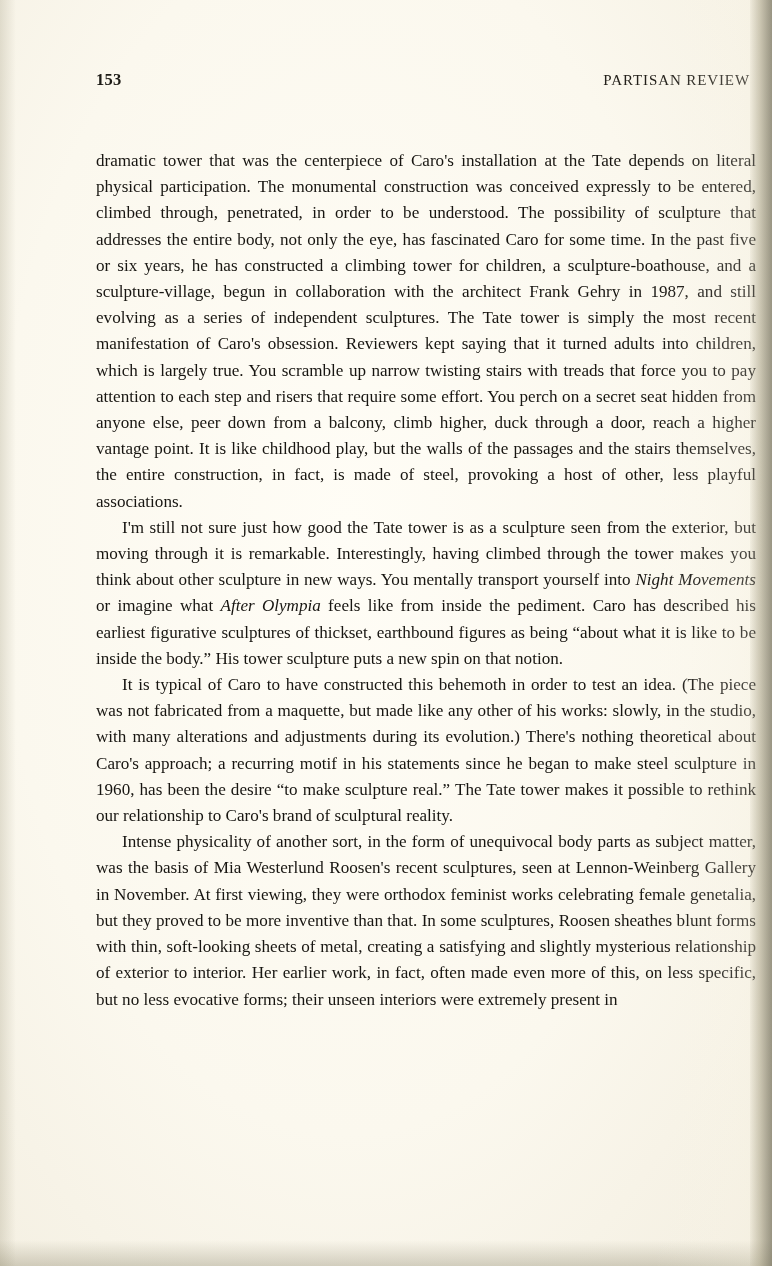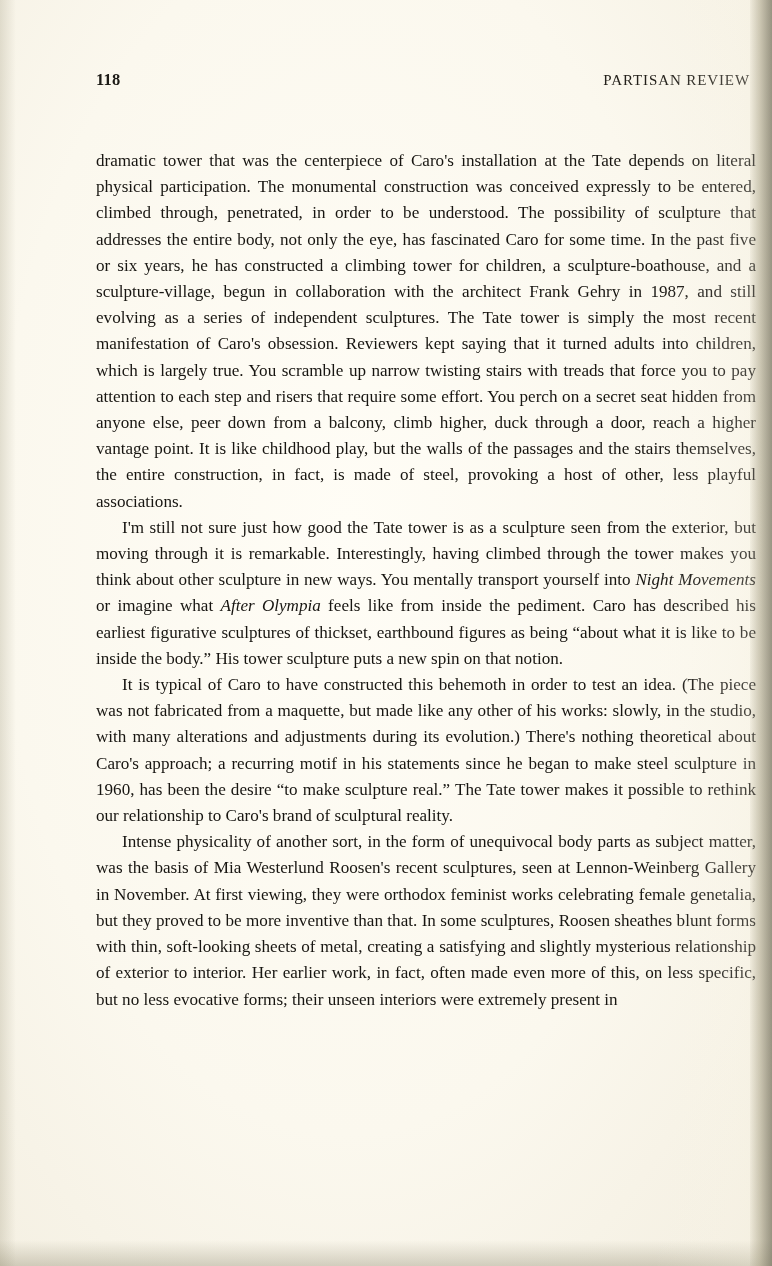--- a/index.html
+++ b/index.html
@@ -117,21 +117,21 @@
   }
 </style>
 </head>
 <body>
 
 <div class="page">
   <div class="paper-tint"></div>
 
   <div class="content">
     <div class="running-head">
-      <div class="folio">118</div>
+      <div class="folio">153</div>
       <div class="journal-title">PARTISAN REVIEW</div>
     </div>
 
     <div class="body-text" id="body-text">
         <p class=""><span>dramatic tower that was the centerpiece of Caro's installation at the Tate depends on literal physical participation. The monumental construction was conceived expressly to be entered, climbed through, penetrated, in order to be understood. The possibility of sculpture that addresses the entire body, not only the eye, has fascinated Caro for some time. In the past five or six years, he has constructed a climbing tower for children, a sculpture-boathouse, and a sculpture-village, begun in collaboration with the architect Frank Gehry in 1987, and still evolving as a series of independent sculptures. The Tate tower is simply the most recent manifestation of Caro's obsession. Reviewers kept saying that it turned adults into children, which is largely true. You scramble up narrow twisting stairs with treads that force you to pay attention to each step and risers that require some effort. You perch on a secret seat hidden from anyone else, peer down from a balcony, climb higher, duck through a door, reach a higher vantage point. It is like childhood play, but the walls of the passages and the stairs themselves, the entire construction, in fact, is made of steel, provoking a host of other, less playful associations.</span></p>
         <p class="indent"><span>I'm still not sure just how good the Tate tower is as a sculpture seen from the exterior, but moving through it is remarkable. Interestingly, having climbed through the tower makes you think about other sculpture in new ways. You mentally transport yourself into </span><i>Night Movements</i><span> or imagine what </span><i>After Olympia</i><span> feels like from inside the pediment. Caro has described his earliest figurative sculptures of thickset, earthbound figures as being “about what it is like to be inside the body.” His tower sculpture puts a new spin on that notion.</span></p>
         <p class="indent"><span>It is typical of Caro to have constructed this behemoth in order to test an idea. (The piece was not fabricated from a maquette, but made like any other of his works: slowly, in the studio, with many alterations and adjustments during its evolution.) There's nothing theoretical about Caro's approach; a recurring motif in his statements since he began to make steel sculpture in 1960, has been the desire “to make sculpture real.” The Tate tower makes it possible to rethink our relationship to Caro's brand of sculptural reality.</span></p>
         <p class="indent"><span>Intense physicality of another sort, in the form of unequivocal body parts as subject matter, was the basis of Mia Westerlund Roosen's recent sculptures, seen at Lennon-Weinberg Gallery in November. At first viewing, they were orthodox feminist works celebrating female genetalia, but they proved to be more inventive than that. In some sculptures, Roosen sheathes blunt forms with thin, soft-looking sheets of metal, creating a satisfying and slightly mysterious relationship of exterior to interior. Her earlier work, in fact, often made even more of this, on less specific, but no less evocative forms; their unseen interiors were extremely present in</span></p>
       </div>
   </div>

